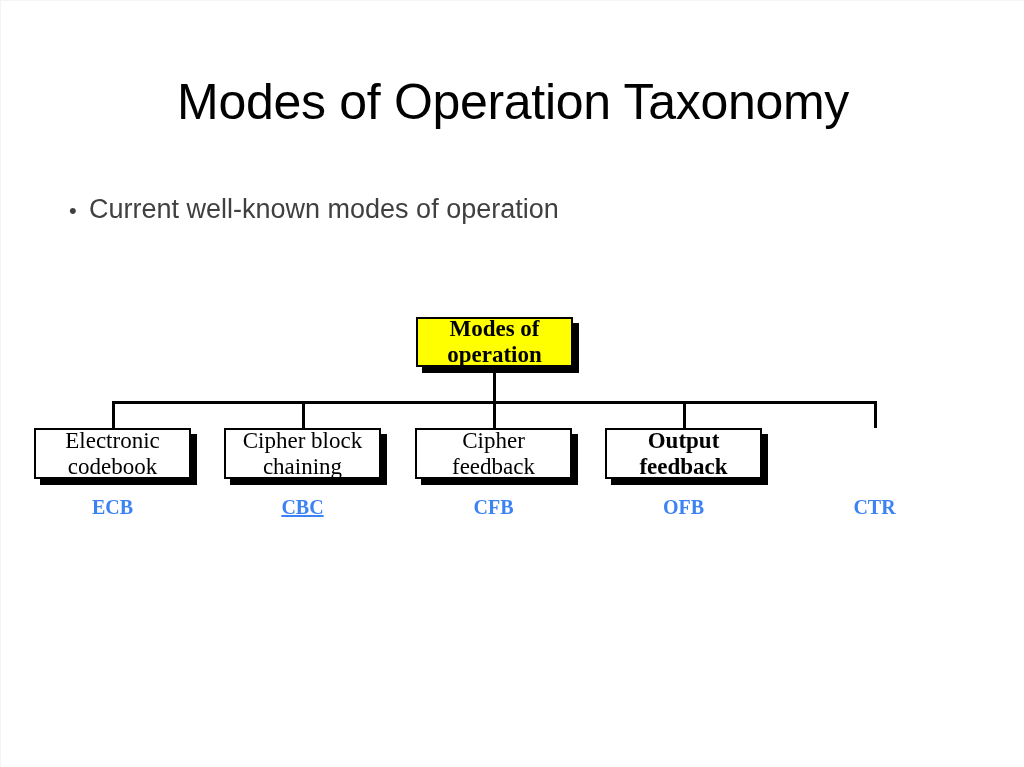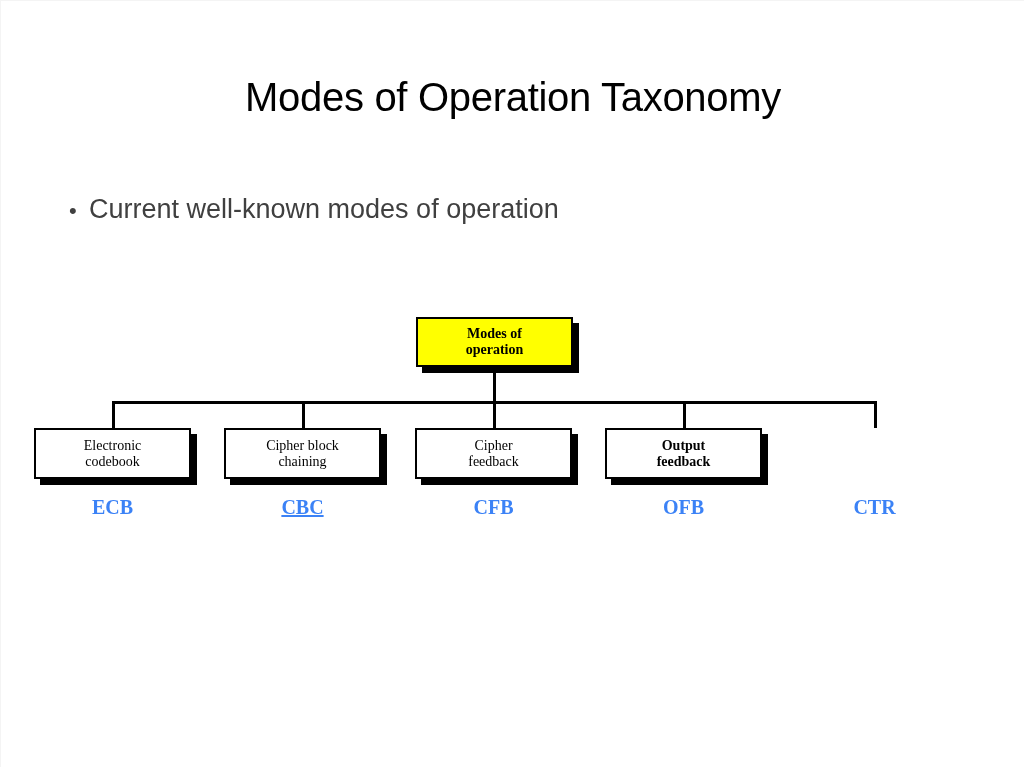--- a/index.html
+++ b/index.html
@@ -24,21 +24,21 @@
   }
 
   
   .slide-title {
     position: absolute;
     left: 0;
     top: 76px;
     width: 1024px;
     text-align: center;
     font-family: "Liberation Sans", sans-serif;
-    font-size: 40px;
+    font-size: 50px;
     font-weight: 400;
     color: #000000;
     letter-spacing: -0.3px;
     line-height: 1;
     white-space: nowrap;
   }
 
   
   .bullet-row {
     position: absolute;
@@ -70,21 +70,21 @@
     height: 767px;
   }
 
   .node {
     position: absolute;
     box-sizing: border-box;
     border: 2px solid #000000;
     background: #ffffff;
     box-shadow: 6px 6px 0 0 #000000;
     font-family: "Liberation Serif", serif;
-    font-size: 14px;
+    font-size: 23px;
     color: #000000;
     line-height: 1.12;
     text-align: center;
     display: flex;
     align-items: center;
     justify-content: center;
     padding: 0 4px;
   }
   .node.root {
     background: #FFFF00;

